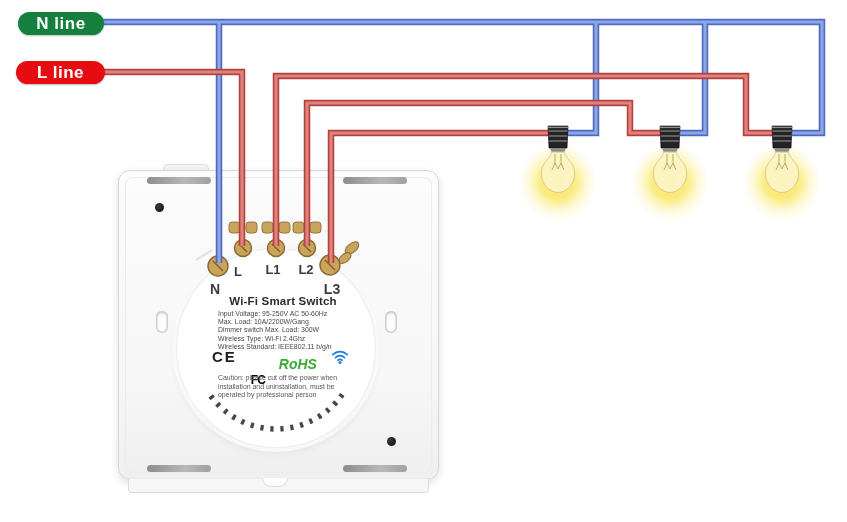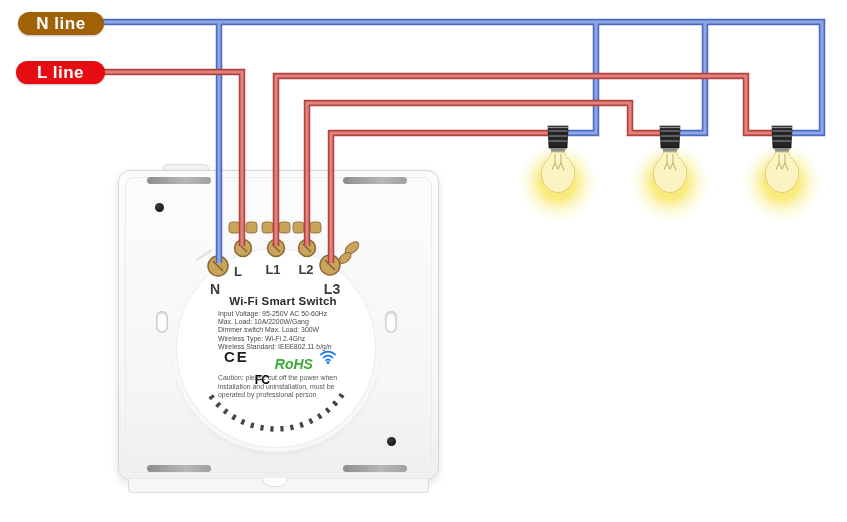--- a/index.html
+++ b/index.html
@@ -10,21 +10,21 @@
   }
   .abs{position:absolute;}
 
   
   .pill{
     position:absolute;height:23px;border-radius:12px;
     display:flex;align-items:center;justify-content:center;
     color:#fff;font-weight:bold;font-size:17px;letter-spacing:.5px;
     z-index:20;
   }
-  .pill-n{left:18px;top:12px;width:86px;background:#a16207;box-shadow:0 1px 2px rgba(0,0,0,.25);justify-content:center;}
+  .pill-n{left:18px;top:12px;width:86px;background:#15803d;box-shadow:0 1px 2px rgba(0,0,0,.25);justify-content:center;}
   .pill-l{left:16px;top:61px;width:89px;background:#e60d12;box-shadow:0 1px 2px rgba(0,0,0,.25);}
 
   
   .panel{
     left:118px;top:170px;width:319px;height:308px;
     background:linear-gradient(180deg,#fcfcfc 0%,#f6f6f6 70%,#efefef 100%);
     border:1px solid #d6d6d6;border-radius:12px;
     box-shadow:0 3px 8px rgba(0,0,0,.12);
     z-index:1;
   }
@@ -72,22 +72,22 @@
   }
   .module-title{
     left:188px;top:295px;width:190px;text-align:center;
     font-size:11.5px;font-weight:bold;color:#2b2b2b;letter-spacing:.2px;z-index:3;
   }
   .module-specs{
     left:218px;top:310px;width:136px;
     font-size:6.9px;line-height:8.2px;color:#474747;z-index:3;
   }
   .cert-row{
-    left:224px;top:345px;width:130px;height:22px;
-    display:flex;align-items:center;gap:6px;z-index:3;
+    left:212px;top:345px;width:130px;height:22px;
+    display:flex;align-items:center;gap:14px;z-index:3;
   }
   .cert-ce{font-size:15px;font-weight:600;color:#1d1d1d;letter-spacing:2px;}
   .cert-fcc{font-size:12px;font-weight:800;color:#000000;letter-spacing:-1px;margin-top:48px;}
   .cert-rohs{font-size:14px;font-weight:800;font-style:italic;color:#3aaa35;margin-top:16px;}
   .module-caution{
     left:218px;top:374px;width:140px;
     font-size:6.9px;line-height:8.6px;color:#555;z-index:3;
   }
 
   

